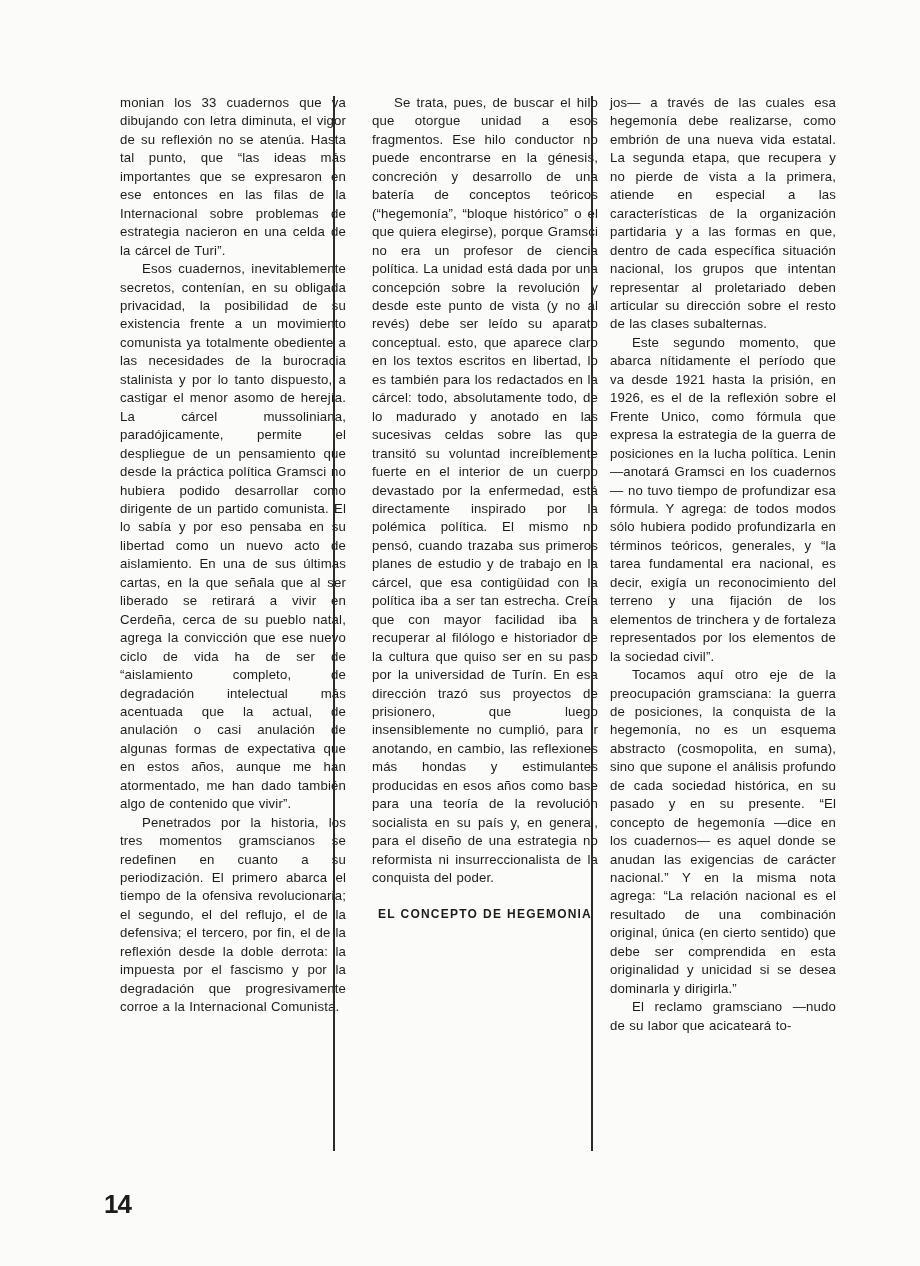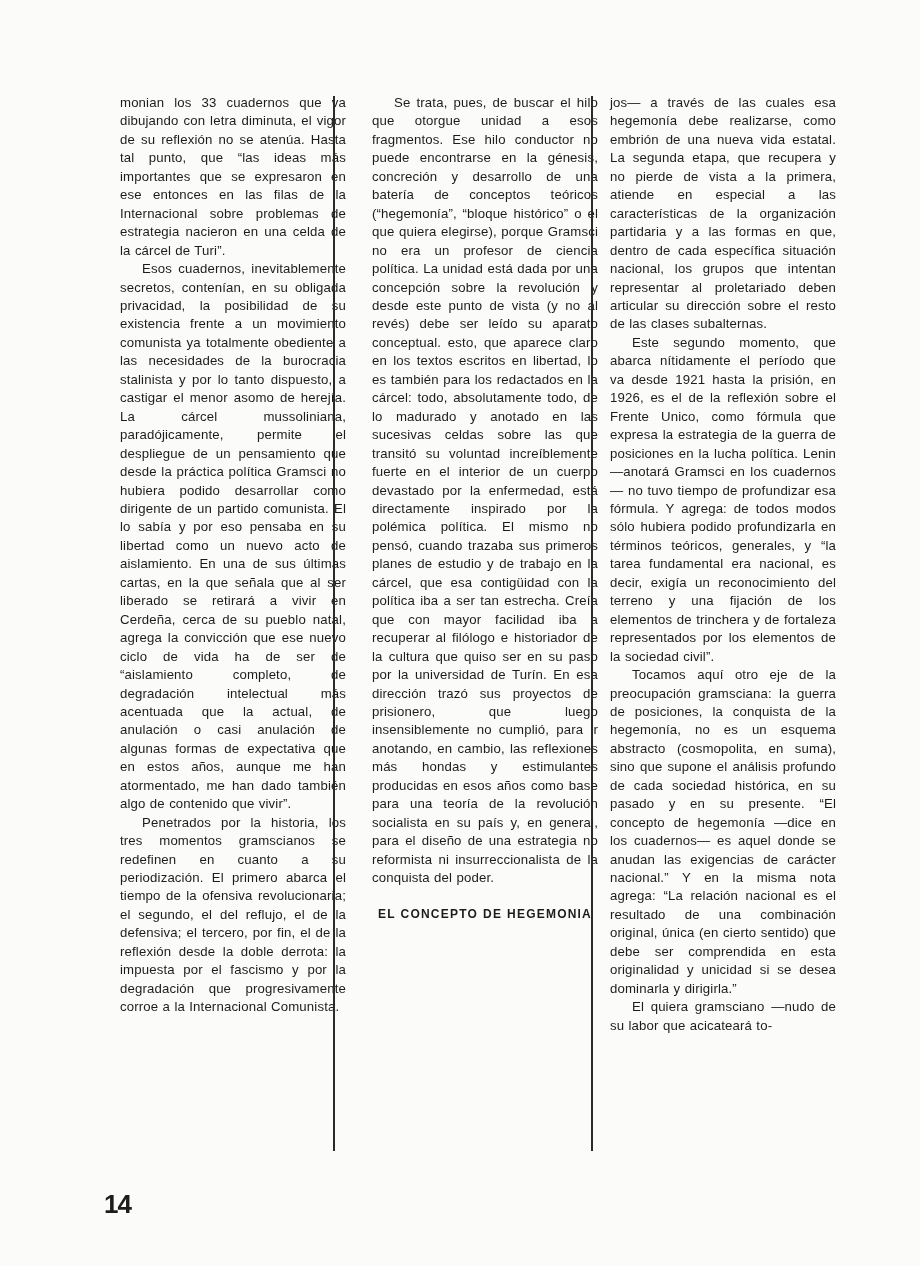--- a/index.html
+++ b/index.html
@@ -67,16 +67,16 @@
   <p class="indent">Se trata, pues, de buscar el hilo que otorgue unidad a esos fragmentos. Ese hilo conductor no puede encontrarse en la génesis, concreción y desarrollo de una batería de conceptos teóricos (“hegemonía”, “bloque histórico” o el que quiera elegirse), porque Gramsci no era un profesor de ciencia política. La unidad está dada por una concepción sobre la revolución y desde este punto de vista (y no al revés) debe ser leído su aparato conceptual. esto, que aparece claro en los textos escritos en libertad, lo es también para los redactados en la cárcel: todo, absolutamente todo, de lo madurado y anotado en las sucesivas celdas sobre las que transitó su voluntad increíblemente fuerte en el interior de un cuerpo devastado por la enfermedad, está directamente inspirado por la polémica política. El mismo no pensó, cuando trazaba sus primeros planes de estudio y de trabajo en la cárcel, que esa contigüidad con la política iba a ser tan estrecha. Creía que con mayor facilidad iba a recuperar al filólogo e historiador de la cultura que quiso ser en su paso por la universidad de Turín. En esa dirección trazó sus proyectos de prisionero, que luego insensiblemente no cumplió, para ir anotando, en cambio, las reflexiones más hondas y estimulantes producidas en esos años como base para una teoría de la revolución socialista en su país y, en general, para el diseño de una estrategia no reformista ni insurreccionalista de la conquista del poder.</p>
   <p class="heading">EL CONCEPTO DE HEGEMONIA</p>
 </div>
 
 <div id="rule-2" class="rule"></div>
 
 <div id="col-3" class="col">
   <p>jos— a través de las cuales esa hegemonía debe realizarse, como embrión de una nueva vida estatal. La segunda etapa, que recupera y no pierde de vista a la primera, atiende en especial a las características de la organización partidaria y a las formas en que, dentro de cada específica situación nacional, los grupos que intentan representar al proletariado deben articular su dirección sobre el resto de las clases subalternas.</p>
   <p class="indent">Este segundo momento, que abarca nítidamente el período que va desde 1921 hasta la prisión, en 1926, es el de la reflexión sobre el Frente Unico, como fórmula que expresa la estrategia de la guerra de posiciones en la lucha política. Lenin —anotará Gramsci en los cuadernos— no tuvo tiempo de profundizar esa fórmula. Y agrega: de todos modos sólo hubiera podido profundizarla en términos teóricos, generales, y “la tarea fundamental era nacional, es decir, exigía un reconocimiento del terreno y una fijación de los elementos de trinchera y de fortaleza representados por los elementos de la sociedad civil”.</p>
   <p class="indent">Tocamos aquí otro eje de la preocupación gramsciana: la guerra de posiciones, la conquista de la hegemonía, no es un esquema abstracto (cosmopolita, en suma), sino que supone el análisis profundo de cada sociedad histórica, en su pasado y en su presente. “El concepto de hegemonía —dice en los cuadernos— es aquel donde se anudan las exigencias de carácter nacional.” Y en la misma nota agrega: “La relación nacional es el resultado de una combinación original, única (en cierto sentido) que debe ser comprendida en esta originalidad y unicidad si se desea dominarla y dirigirla.”</p>
-  <p class="indent">El quiera gramsciano —nudo de su labor que acicateará to-</p>
+  <p class="indent">El reclamo gramsciano —nudo de su labor que acicateará to-</p>
 </div>
 
 <div id="page-number">14</div>
 
 </body></html>

